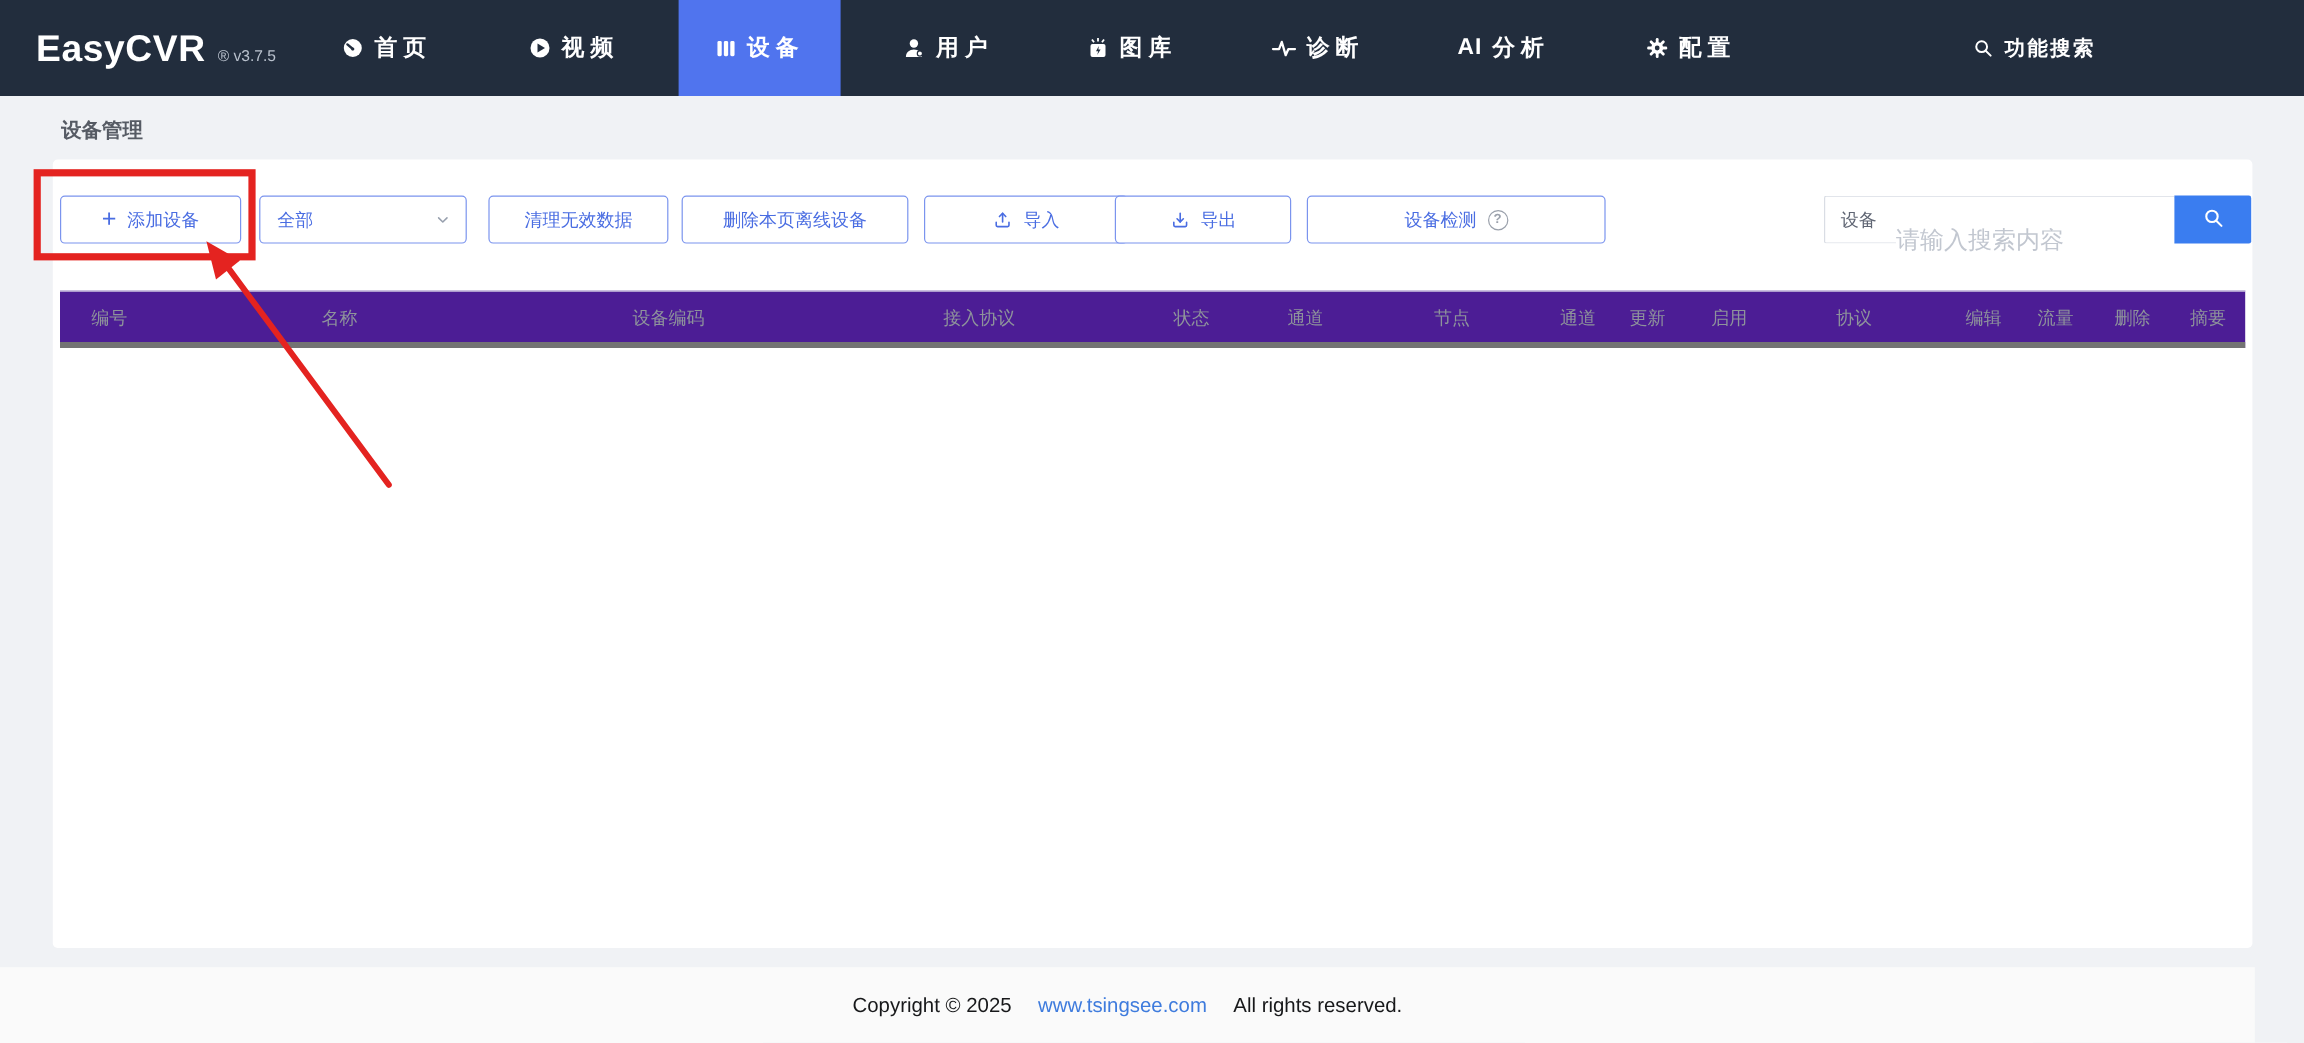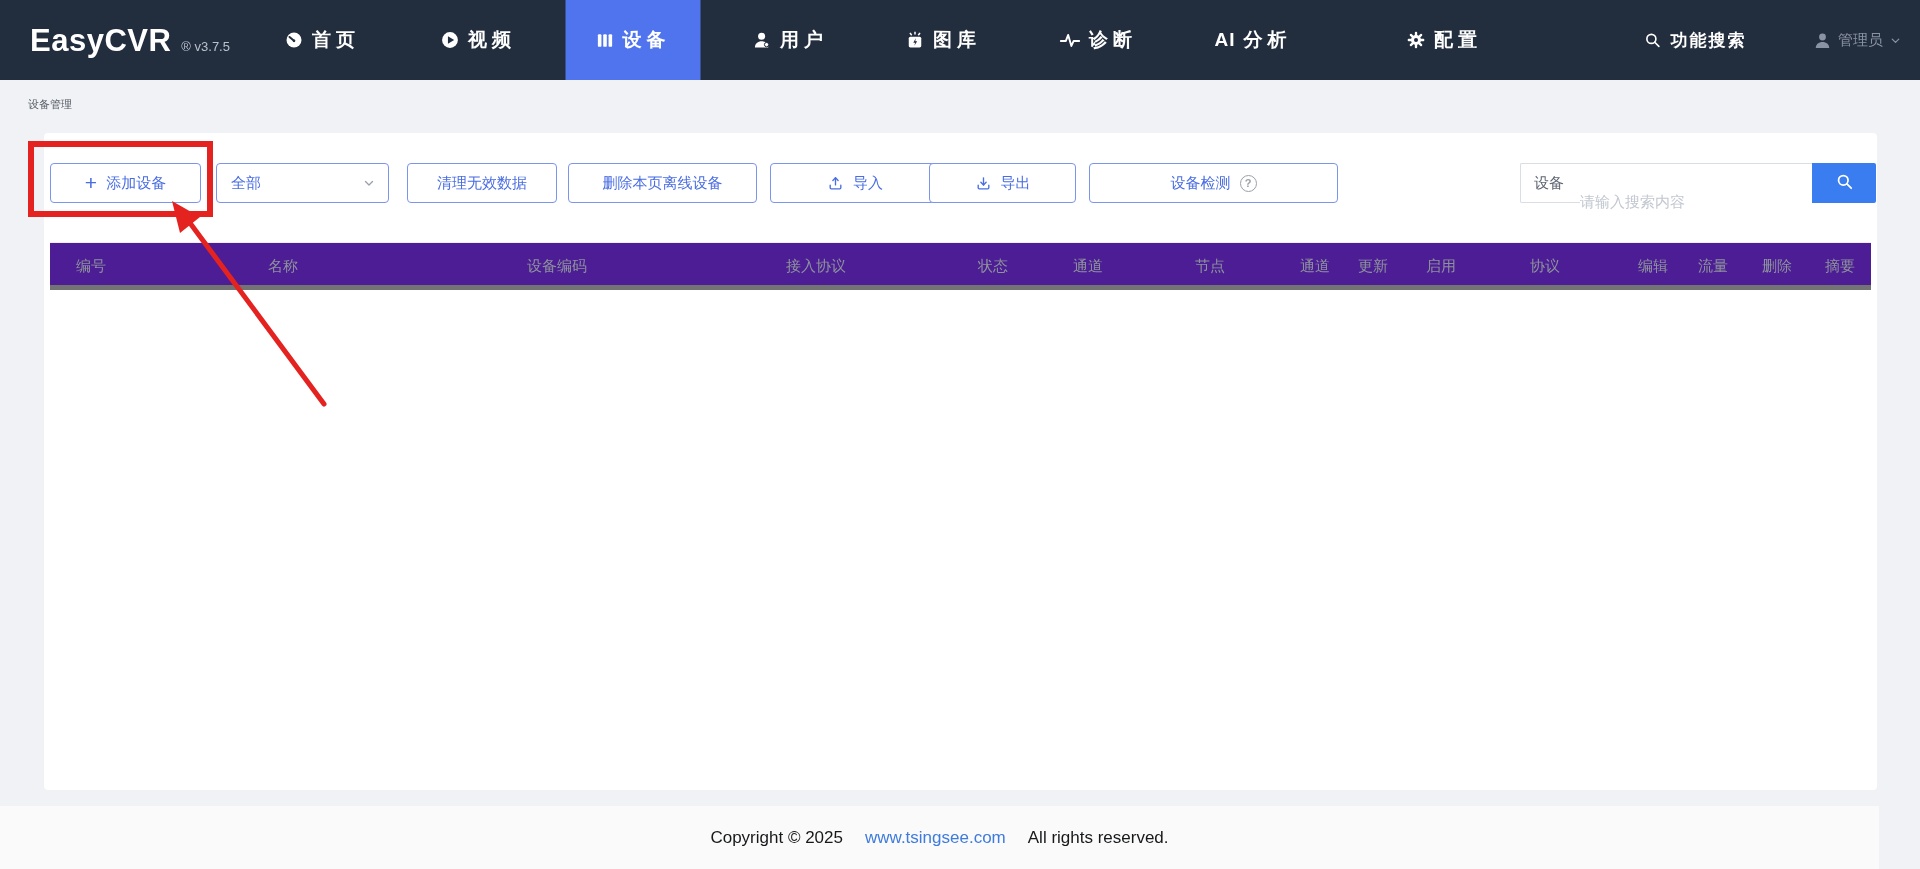--- a/index.html
+++ b/index.html
@@ -18,38 +18,38 @@
     padding:0 14px; cursor:pointer; white-space:nowrap; }
   .nav-item.active { background:#5074ee; padding:0 30px; }
   .nav-ico { display:flex; }
   .nav-ico svg { display:block; }
   .ai-ico { font-size:19px; font-weight:bold; letter-spacing:1px; }
   .nav-search { position:absolute; top:0; height:80px; display:flex; align-items:center; gap:9px;
     transform:translateX(-50%); color:#fff; font-weight:bold; font-size:17px; letter-spacing:2px; cursor:pointer; }
   .nav-account { position:absolute; top:0; right:18px; height:80px; display:flex; align-items:center; gap:6px;
     color:#8a93a3; font-size:15px; cursor:pointer; }
   
-  .page-title { position:absolute; left:28px; top:97px; font-size:11px; color:#565b64; }
+  .page-title { position:absolute; left:51px; top:97px; font-size:17px; color:#565b64;font-weight:bold; }
   .card { position:absolute; left:44px; top:133px; width:1833px; height:657px; background:#fff; border-radius:4px; }
   
   .tb-btn { position:absolute; top:30px; height:40px; background:#fff; border:1px solid #7b94ee; border-radius:4px;
     color:#4a6de2; font-size:15px; display:flex; align-items:center; justify-content:center; gap:9px;
     cursor:pointer; font-family:inherit; }
   .tb-btn svg { display:block; }
   .plus { font-size:21px; font-weight:normal; line-height:1; margin-top:-2px; }
   .tb-select { position:absolute; top:30px; height:40px; background:#fff; border:1px solid #7b94ee; border-radius:4px;
     color:#4a6de2; font-size:15px; display:flex; align-items:center; justify-content:space-between;
     padding:0 12px 0 14px; cursor:pointer; }
   .q-ico { width:17px; height:17px; border:1px solid #9aa0ab; border-radius:50%; color:#9aa0ab;
     font-size:11px; display:flex; align-items:center; justify-content:center; font-weight:bold; }
   .search-wrap { position:absolute; top:30px; left:1476px; width:356px; height:40px; display:flex; }
   .search-input-box { flex:1; border:1px solid #d9dde4; border-right:none; border-radius:2px 0 0 2px;
     display:flex; align-items:center; gap:16px; padding-left:13px; background:#fff; }
   .search-field-label { color:#5f6573; font-size:15px; }
-  .search-input-box input { border:none; outline:none; flex:1; font-size:15px; width:100%; font-family:inherit; color:#333;margin-top:36px; }
+  .search-input-box input { border:none; outline:none; flex:1; font-size:20px; width:100%; font-family:inherit; color:#333;margin-top:36px; }
   .search-input-box input::placeholder { color:#c2c7d0; }
   .search-go { width:64px; background:#3a7df0; border:none; display:flex; align-items:center; justify-content:center;
     border-radius:0 2px 2px 0; cursor:pointer; }
   
   .thead { position:absolute; left:6px; top:109px; width:calc(100% - 12px); height:48px; background:#4c1d95;
     border-top:1px solid #edeff4; border-bottom:5px solid #737373; }
   .th { position:absolute; top:0; line-height:46px; font-size:15px; color:#8e939b; white-space:nowrap; }
   .th.c { transform:translateX(-50%); }
   .empty-row { position:absolute; left:6px; top:157px; width:calc(100% - 12px); height:66px;
     border-bottom:1px solid #ebeef5; display:flex; align-items:center; justify-content:center;
@@ -135,21 +135,21 @@
         </svg>
     </span>
     <span>诊断</span>
   </div>
 
   <div class="nav-item" style="left:1253px">
     <span class="nav-ico ai-ico">AI</span>
     <span>分析</span>
   </div>
 
-  <div class="nav-item" style="left:1444px">
+  <div class="nav-item" style="left:1409px">
     <span class="nav-ico">
       <svg width="20" height="20" viewBox="0 0 24 24">
           <g fill="#fff">
             <rect x="10.6" y="2" width="2.8" height="20" rx="1.2"></rect>
             <rect x="10.6" y="2" width="2.8" height="20" rx="1.2" transform="rotate(45 12 12)"></rect>
             <rect x="10.6" y="2" width="2.8" height="20" rx="1.2" transform="rotate(90 12 12)"></rect>
             <rect x="10.6" y="2" width="2.8" height="20" rx="1.2" transform="rotate(135 12 12)"></rect>
             <circle cx="12" cy="12" r="6"></circle>
           </g>
           <circle cx="12" cy="12" r="2.4" fill="#222d3d"></circle>
@@ -161,34 +161,20 @@
   <div class="nav-search" style="left:1695px">
     <span class="nav-ico">
       <svg width="18" height="18" viewBox="0 0 24 24" fill="none">
           <circle cx="10.5" cy="10.5" r="6" stroke="#fff" stroke-width="2.2"></circle>
           <line x1="15" y1="15" x2="20.5" y2="20.5" stroke="#fff" stroke-width="2.2" stroke-linecap="round"></line>
         </svg>
     </span>
     <span>功能搜索</span>
   </div>
 
-  <div class="nav-account">
-    <span class="nav-ico">
-      <svg width="19" height="19" viewBox="0 0 24 24">
-          <circle cx="12" cy="7.6" r="4.3" fill="#8a93a3"></circle>
-          <path d="M3.5 21.5c0-4.8 3.8-7.6 8.5-7.6s8.5 2.8 8.5 7.6z" fill="#8a93a3"></path>
-        </svg>
-    </span>
-    <span>管理员</span>
-    <span class="nav-ico">
-      <svg width="13" height="13" viewBox="0 0 24 24" fill="none">
-          <polyline points="6,9.5 12,15.5 18,9.5" stroke="#8a93a3" stroke-width="2.4" stroke-linecap="round" stroke-linejoin="round"></polyline>
-        </svg>
-    </span>
-  </div>
 </div>
 
 <div class="page-title">设备管理</div>
 
 <div class="card">
 
   <button class="tb-btn" style="left:6px;width:151px">
     <span class="plus">+</span>
     <span>添加设备</span>
   </button>

